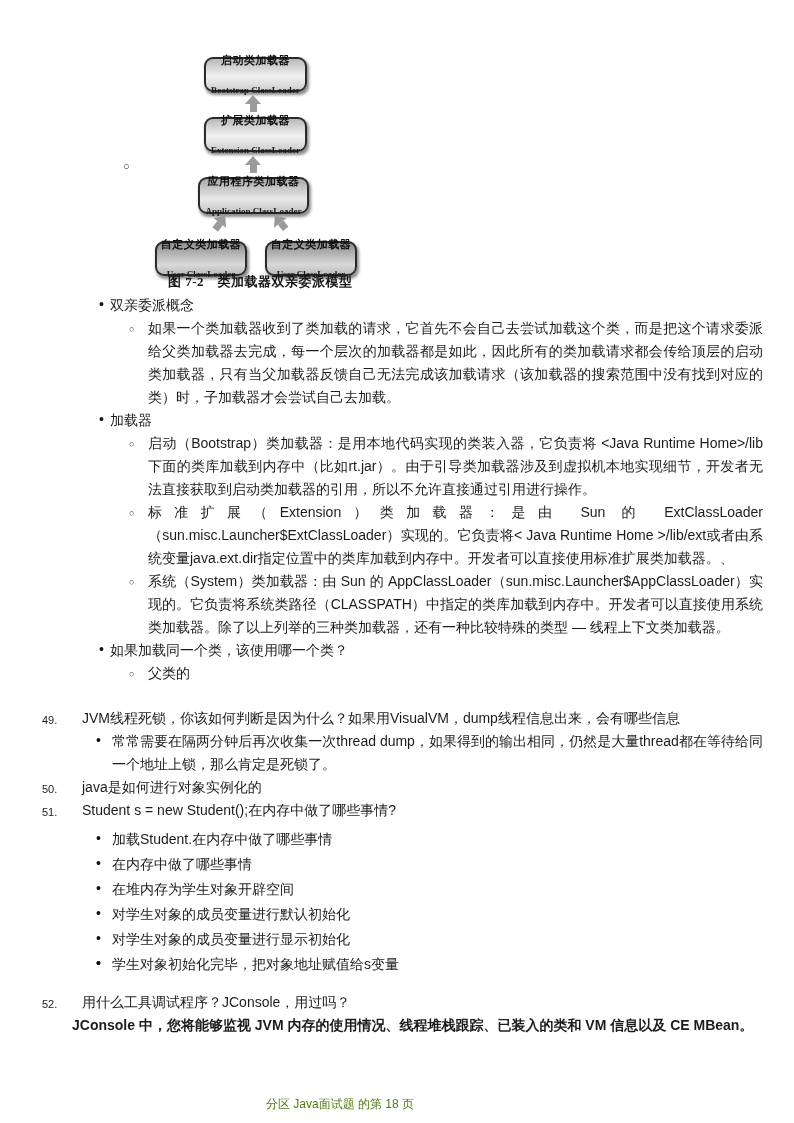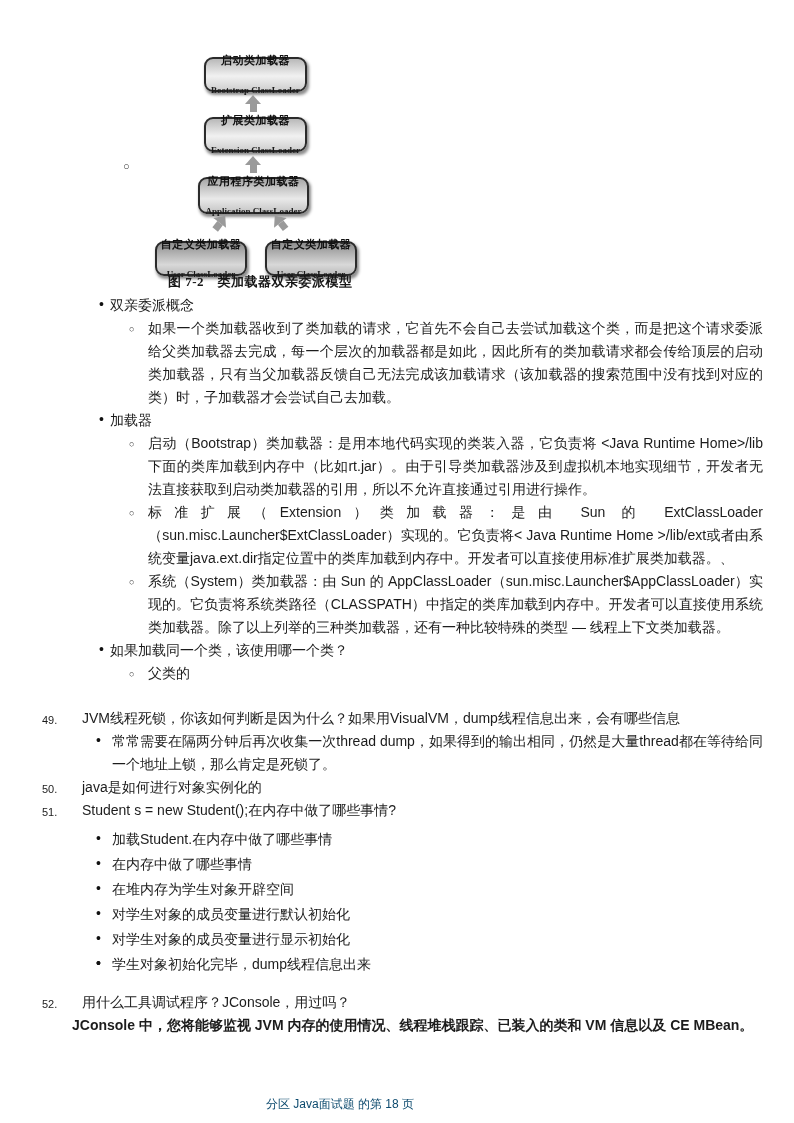--- a/index.html
+++ b/index.html
@@ -48,21 +48,21 @@
   .qitem{position:relative; padding-left:42px;}
   .qitem > .num{position:absolute; left:2px; top:2px; font-size:11px; color:#1c1c1c;}
   .qsub{position:relative; padding-left:72px;}
   .qsub > .dot{position:absolute; left:56px; top:-1px; font-size:14px; color:#111;}
   .q49{margin-top:22px;}
   .s51{line-height:24px; margin-top:1px;}
   .s51-first{margin-top:5px;}
   .q52{margin-top:15px;}
   .answer{padding-left:32px;font-weight:bold;}
 
-  .footer{position:absolute; left:266px; top:1096px; font-size:12px; color:#0c4a6e; white-space:nowrap;}
+  .footer{position:absolute; left:266px; top:1096px; font-size:12px; color:#4d7c0f; white-space:nowrap;}
 </style>
 </head>
 <body>
 
 <div class="page">
 
   <div class="figure">
     <span class="img-bullet">○</span>
 
     <div class="dbox fill-light box-bootstrap">
@@ -184,21 +184,21 @@
     </div>
     <div class="qsub s51">
       <span class="dot">•</span>
       <span>对学生对象的成员变量进行显示初始化</span>
     </div>
     <div class="qsub s51">
       <span class="dot">•</span>
     </div>
     <div class="qsub s51">
       <span class="dot">•</span>
-      <span>学生对象初始化完毕，dump线程信息出来</span>
+      <span>学生对象初始化完毕，把对象地址赋值给s变量</span>
     </div>
 
     <div class="qitem q52">
       <span class="num">52.</span>
       <span>用什么工具调试程序？JConsole，用过吗？</span>
     </div>
     <div class="answer">JConsole 中，您将能够监视 JVM 内存的使用情况、线程堆栈跟踪、已装入的类和 VM 信息以及 CE MBean。</div>
 
   </div>
 

